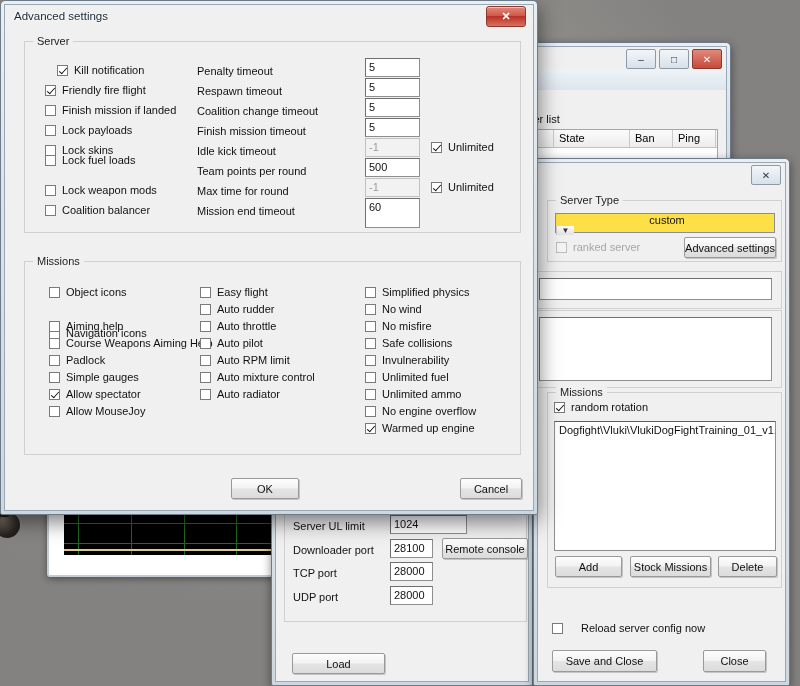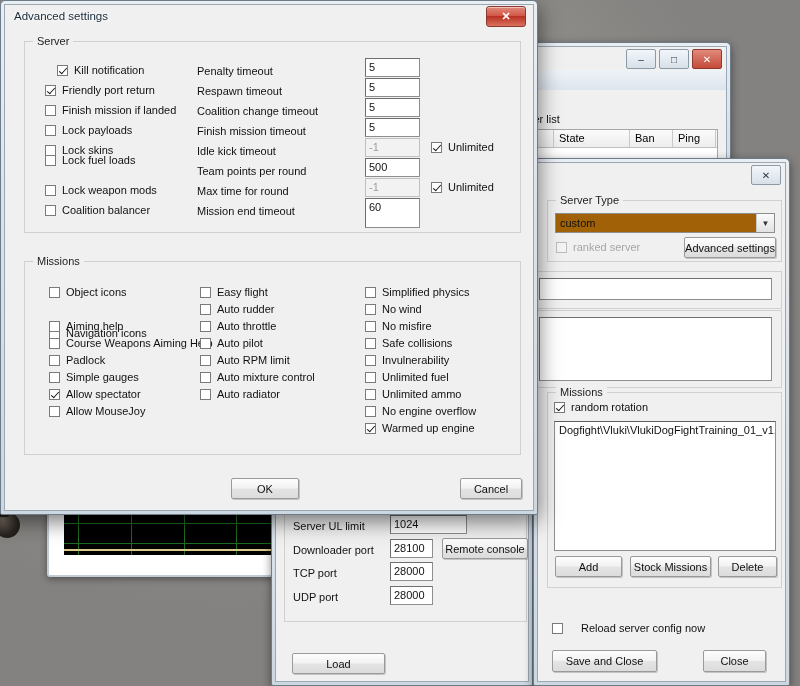--- a/index.html
+++ b/index.html
@@ -154,26 +154,27 @@
     align-items: center;
     justify-content: center;
     box-shadow: 1px 1px 0 rgba(0,0,0,0.18);
     cursor: pointer;
     white-space: nowrap;
   }
   .combo {
     position: absolute;
     box-sizing: border-box;
     border: 1px solid #8e8e8e;
-    background: #a16207;
+    background: #fde047;
     font-size: 11px;
     color: #111;
     display: flex;
     align-items: center;
     cursor: pointer;
+    flex-direction: column;
   }
   .combo .cval { padding-left: 4px; flex: 1; }
   .combo .arrow {
     width: 17px;
     align-self: stretch;
     border-left: 1px solid #c8c8c8;
     background: linear-gradient(to bottom, #fbfbfb, #e2e2e2);
     display: flex; align-items: center; justify-content: center;
     font-size: 8px; color: #333;
   }
@@ -336,21 +337,21 @@
 
     <div class="group" style="left:19px; top:36px; width:497px; height:192px;">
       <div class="group-label">Server</div>
 
       <div class="cb checked" style="left:20px; top:22px;margin-left:12px;">
         <span class="box"></span>
         <span>Kill notification</span>
       </div>
       <div class="cb checked" style="left:20px; top:42px;">
         <span class="box"></span>
-        <span>Friendly port return</span>
+        <span>Friendly fire flight</span>
       </div>
       <div class="cb" style="left:20px; top:62px;">
         <span class="box"></span>
         <span>Finish mission if landed</span>
       </div>
       <div class="cb" style="left:20px; top:82px;">
         <span class="box"></span>
         <span>Lock payloads</span>
       </div>
       <div class="cb" style="left:20px; top:102px;">

